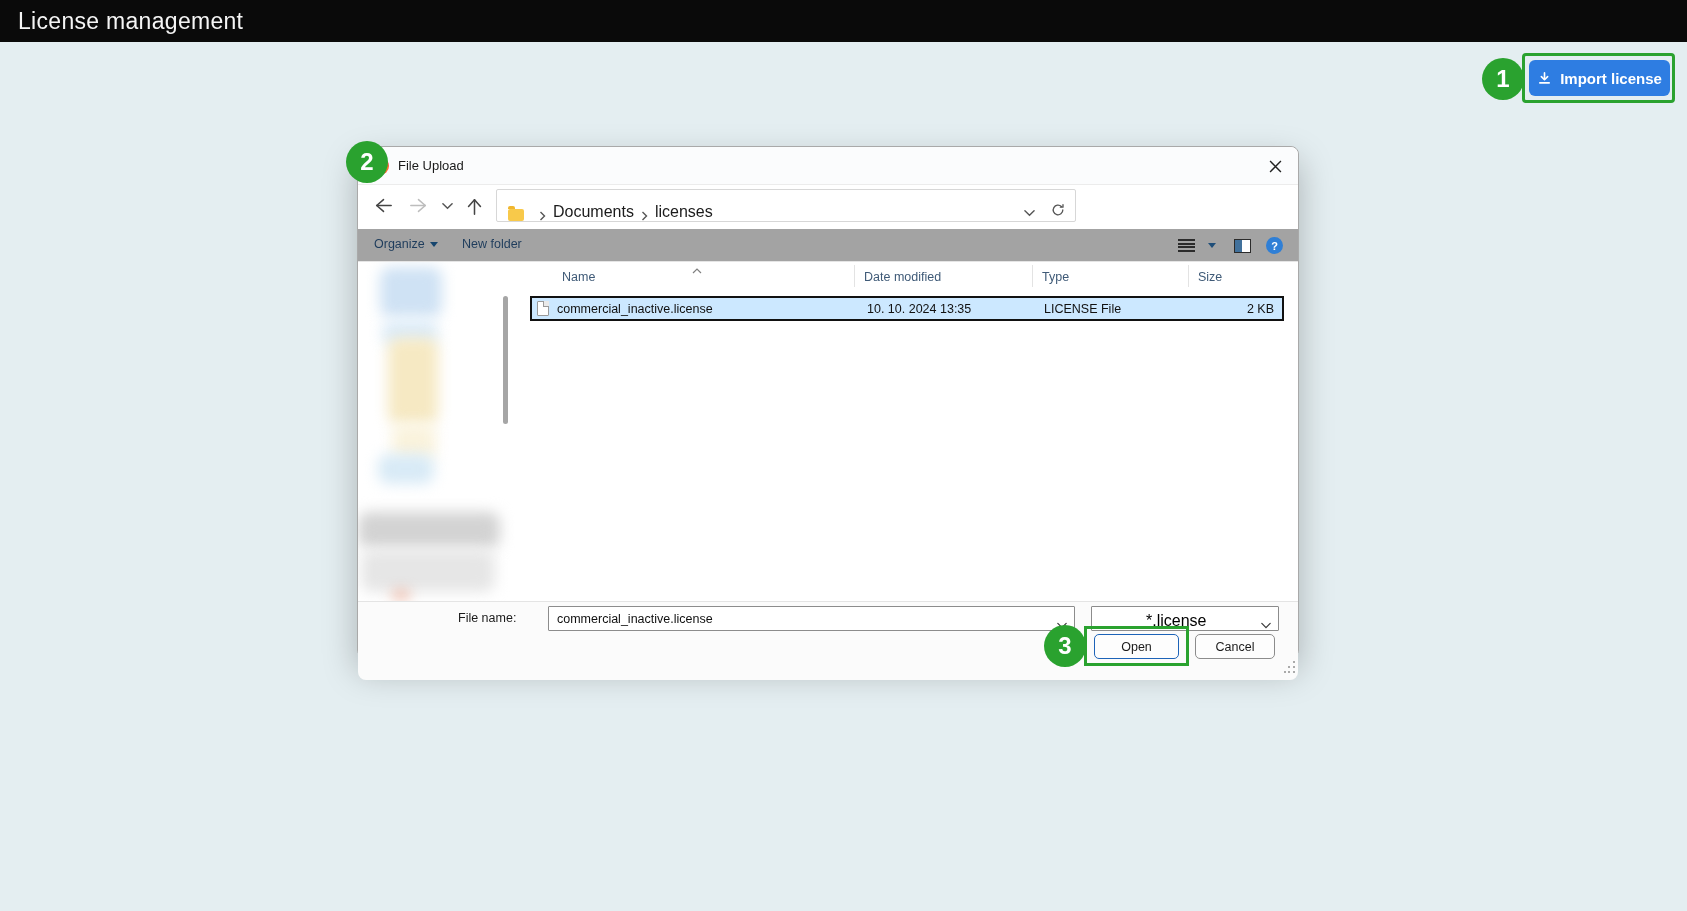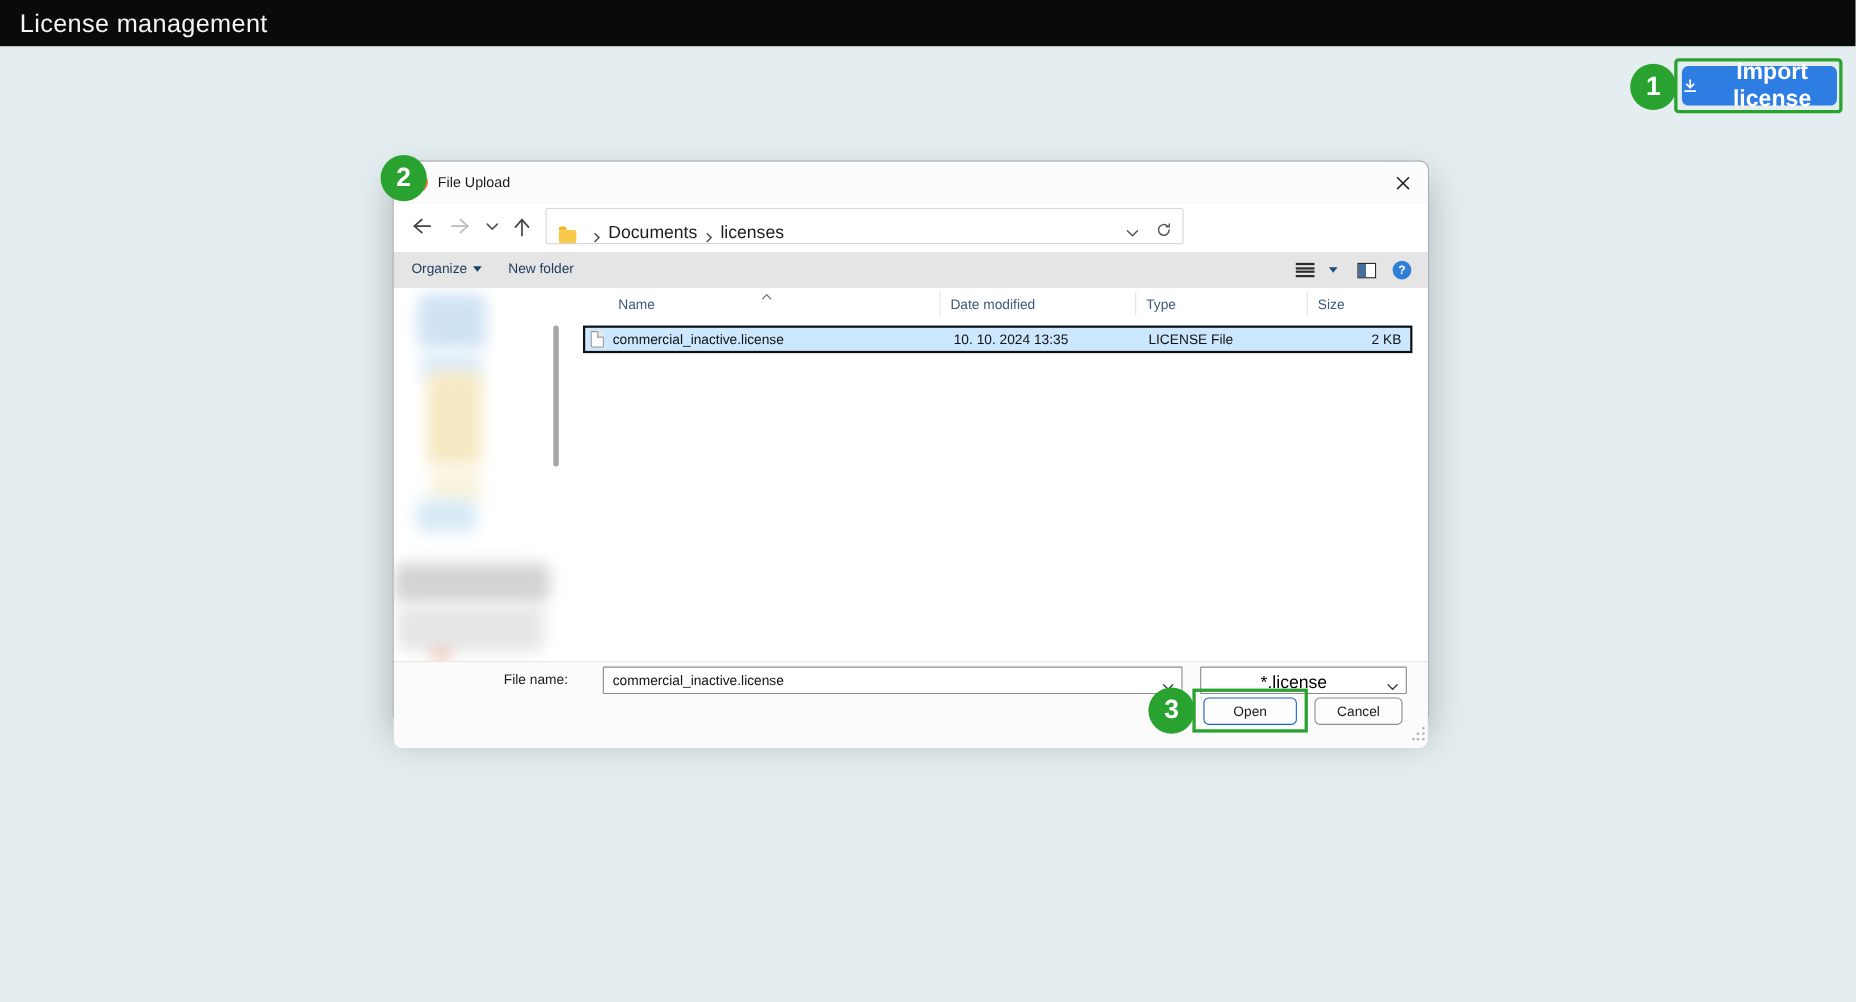--- a/index.html
+++ b/index.html
@@ -4,21 +4,21 @@
 <style>
   * { margin:0; padding:0; box-sizing:border-box; }
   html,body { width:1687px; height:911px; overflow:hidden; }
   body { font-family:"Liberation Sans","DejaVu Sans",sans-serif; background:#e4eef1; position:relative; }
 
   
   .app-header { position:absolute; left:0; top:0; width:1687px; height:42px; background:#0a0a0a; display:flex; align-items:center; }
   .app-title { color:#f5f5f5; font-size:23px; font-weight:400; margin-left:18px; letter-spacing:.3px; }
 
   .import-rect { position:absolute; left:1522px; top:53px; width:153px; height:50px; border:3px solid #2aa22f; border-radius:4px; }
-  .import-btn { position:absolute; left:1529px; top:60px; width:141px; height:36px; background:#2e7de2; border:none; border-radius:6px; color:#fff; font-size:21px; font-weight:700; display:flex; align-items:center; justify-content:center; gap:8px; cursor:pointer; font-family:inherit; }
+  .import-btn { position:absolute; left:1529px; top:60px; width:141px; height:36px; background:#2e7de2; border:none; border-radius:6px; color:#fff; font-size:15px; font-weight:700; display:flex; align-items:center; justify-content:center; gap:8px; cursor:pointer; font-family:inherit; }
 
   .step-circle { position:absolute; width:42px; height:42px; border-radius:50%; background:#2aa22f; color:#fff; font-size:24px; font-weight:700; display:flex; align-items:center; justify-content:center; z-index:30; }
   .step-1 { left:1482px; top:58px; }
   .step-2 { left:346px; top:141px; }
   .step-3 { left:686px; top:478px; }
   .ann-rect { position:absolute; border:3px solid #2aa22f; z-index:25; background:transparent; }
 
   
   .dialog { position:absolute; left:357px; top:146px; width:942px; height:512px; background:#fff; border:1px solid #a9a9a9; border-radius:8px; box-shadow:0 14px 34px rgba(0,0,0,.26); z-index:10; }
 
@@ -32,21 +32,21 @@
   .nav-ico { position:absolute; top:12px; display:flex; align-items:center; justify-content:center; cursor:pointer; }
   .addr { position:absolute; left:138px; top:4px; width:580px; height:33px; border:1px solid #d7d7d7; background:#fff; border-radius:2px; display:flex; align-items:flex-end; font-size:16px; color:#1b1b1b; }
   .folder-ico { width:16px; height:12px; background:#f8c94a; border-radius:2px; margin:0 8px 0 11px; position:relative; }
   .folder-ico:before { content:""; position:absolute; left:0; top:-3px; width:7px; height:3px; background:#f0b62f; border-radius:2px 2px 0 0; }
   .crumb-sep { color:#555; margin:0 7px; display:flex; }
   .addr-right { position:absolute; right:10px; display:flex; align-items:center; gap:16px; color:#555; }
   .searchbox { position:absolute; left:733px; top:4px; width:192px; height:33px; border:1px solid #d7d7d7; background:#fff; border-radius:2px; }
   .searchbox input { border:none; outline:none; width:150px; height:100%; padding-left:10px; font-size:12.5px; color:#444; font-family:inherit; background:transparent; }
   .search-ico { position:absolute; right:9px; top:8px; color:#5f5f5f; }
 
-  .cmdbar { position:absolute; left:0; top:82px; width:100%; height:33px; background:#e5e5e5; border-bottom:1px solid #e5e5e5; font-size:12.5px; color:#1e3c5c; }
+  .cmdbar { position:absolute; left:0; top:82px; width:100%; height:33px; background:#a3a3a3; border-bottom:1px solid #e5e5e5; font-size:12.5px; color:#1e3c5c; }
   .cmd-item { position:absolute; top:8px; cursor:pointer; display:flex; align-items:center; gap:5px; }
   .tri-down { width:0; height:0; border-left:4px solid transparent; border-right:4px solid transparent; border-top:5px solid #16456e; }
   .view-lines { width:17px; height:13px; display:flex; flex-direction:column; justify-content:space-between; }
   .view-lines span { height:2px; background:#2b2b2b; }
   .pane-ico { width:17px; height:14px; border:1.5px solid #2b2b2b; background:linear-gradient(90deg,#41719c 0 48%, #fff 48%); }
   .help-ico { width:17px; height:17px; border-radius:50%; background:#2f7fd6; color:#fff; font-size:11px; font-weight:700; display:flex; align-items:center; justify-content:center; }
 
   
   .content { position:absolute; left:0; top:115px; width:100%; height:339px; background:#fff; overflow:hidden; }
   .blob { position:absolute; filter:blur(7px); border-radius:10px; }

